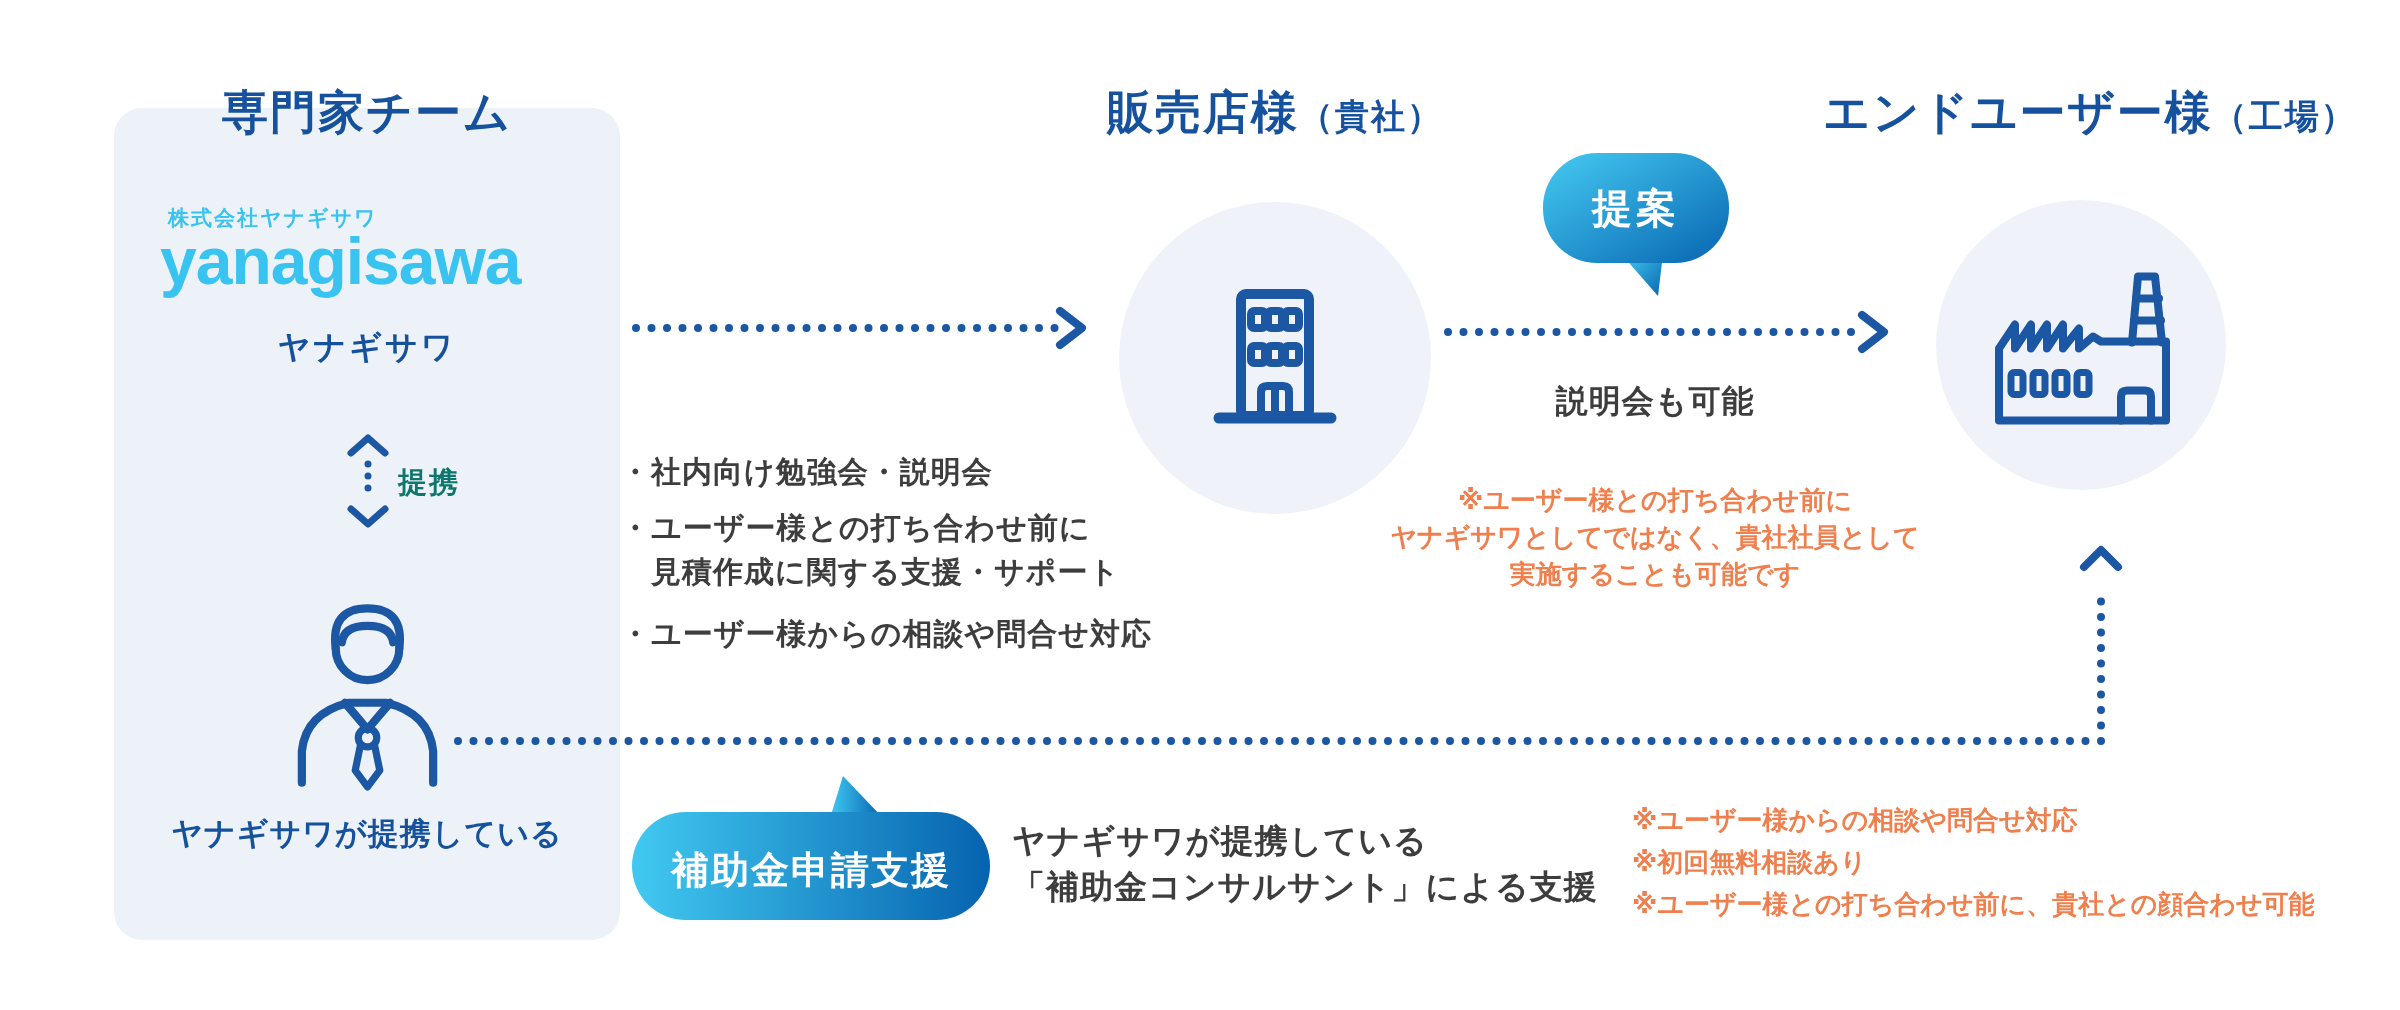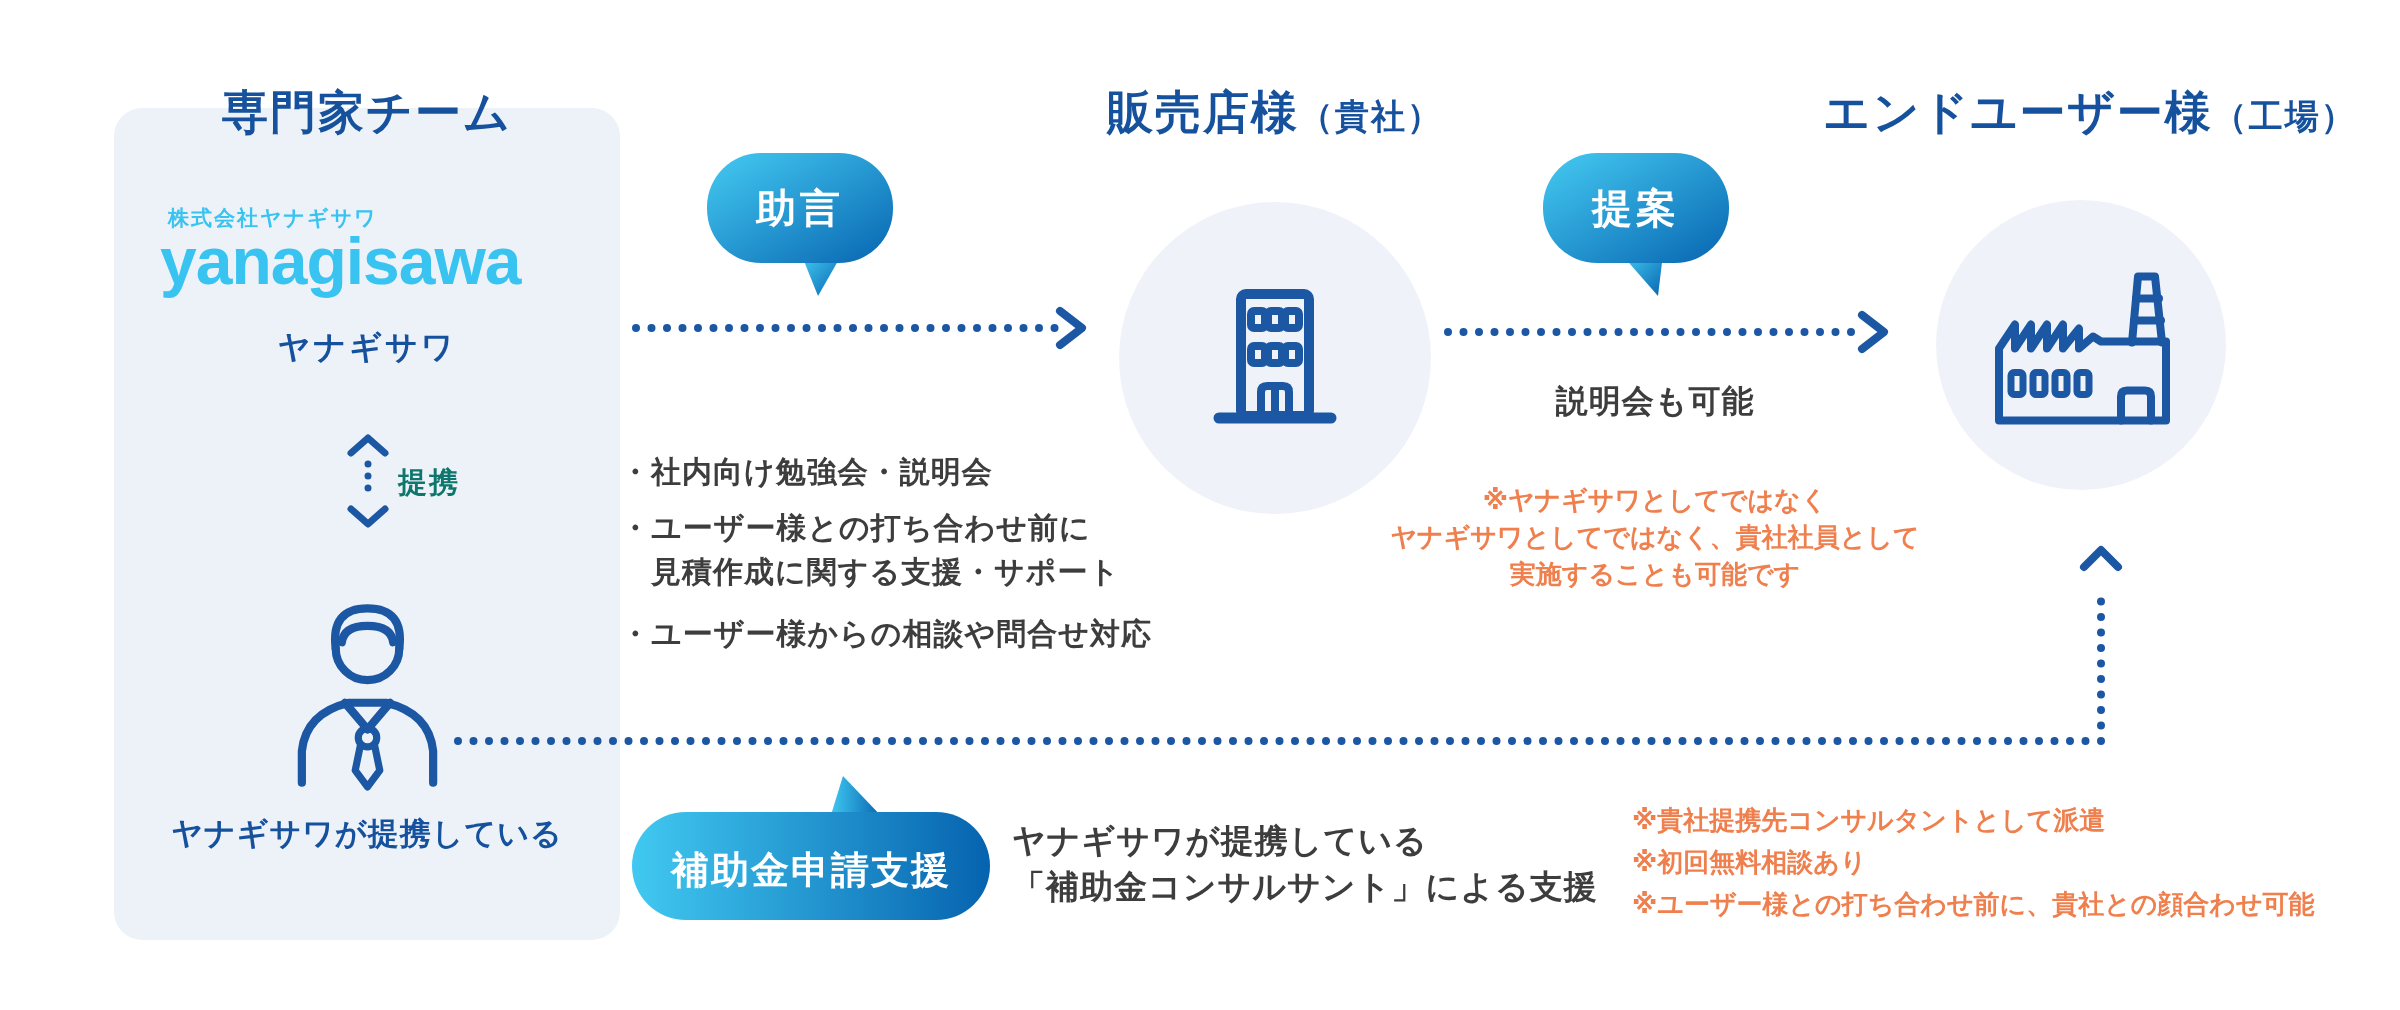--- a/index.html
+++ b/index.html
@@ -87,33 +87,20 @@
       <line x1="1448" y1="332" x2="1858" y2="332" stroke-width="8" stroke-dasharray="0 15.5"></line>
       <polyline points="1862,315 1884,332 1862,349" stroke-width="8"></polyline>
       <path d="M458,741 H2101 V590" stroke-width="8" stroke-dasharray="0 15.5"></path>
       <polyline points="2084,567 2101,550 2118,567" stroke-width="8"></polyline>
       <line x1="368" y1="464" x2="368" y2="499" stroke-width="7" stroke-dasharray="0 12"></line>
       <polyline points="351,453 368,438 385,453" stroke-width="7"></polyline>
       <polyline points="351,509 368,524 385,509" stroke-width="7"></polyline>
     </g>
   </svg>
 
-  <div class="abs" style="left:702px;top:150px;width:200px;height:150px;">
-    <svg width="200" height="150" viewBox="0 0 200 150">
-      <defs>
-        <linearGradient id="gAdvice" x1="0" y1="0" x2="1" y2="1">
-          <stop offset="0" stop-color="#45cbf2"></stop>
-            <stop offset="1" stop-color="#0765b1"></stop>
-        </linearGradient>
-      </defs>
-      <path d="M100,106 L140,104 L116,146 Z" fill="url(#gAdvice)"></path>
-      <rect x="5" y="3" width="186" height="110" rx="54" fill="url(#gAdvice)"></rect>
-    </svg>
-    <div class="abs bubble-label" style="left:5px;top:3px;width:186px;height:110px;font-size:40px;">助言</div>
-  </div>
 
   <div class="abs" style="left:1538px;top:150px;width:200px;height:150px;">
     <svg width="200" height="150" viewBox="0 0 200 150">
       <defs>
         <linearGradient id="gProposal" x1="0" y1="0" x2="1" y2="1">
           <stop offset="0" stop-color="#45cbf2"></stop>
             <stop offset="1" stop-color="#0765b1"></stop>
         </linearGradient>
       </defs>
       <path d="M85,106 L125,104 L120,146 Z" fill="url(#gProposal)"></path>
@@ -141,21 +128,21 @@
         <line x1="80" y1="110" x2="80" y2="138" stroke-width="8"></line>
         <line x1="24" y1="140" x2="136" y2="140" stroke-width="11"></line>
       </g>
     </svg>
   </div>
 
   <div class="abs note-dark" style="left:1445px;top:378px;width:420px;">
     <div>説明会も可能</div>
   </div>
   <div class="abs note-orange-center" style="left:1390px;top:482px;width:530px;">
-    <div>※ヤナギサワとしてではなく</div>
+    <div>※ユーザー様との打ち合わせ前に</div>
     <div>ヤナギサワとしてではなく、貴社社員として</div>
     <div>実施することも可能です</div>
   </div>
 
   <div class="abs circle" style="left:1936px;top:200px;width:290px;height:290px;">
     <svg width="200" height="170" viewBox="0 0 200 165">
       <g fill="none" stroke="#1c57a4" stroke-linecap="round" stroke-linejoin="round" stroke-width="8">
         <path d="M151,80 L157,14 h17 L181,80"></path>
         <line x1="155" y1="36" x2="178" y2="36"></line>
         <line x1="153" y1="58" x2="180" y2="58"></line>
@@ -182,18 +169,18 @@
     </svg>
     <div class="abs bubble-label" style="left:2px;top:38px;width:358px;height:116px;font-size:38px;letter-spacing:2px;">補助金申請支援</div>
   </div>
 
   <div class="abs desc-dark" style="left:1012px;top:818px;">
     <div>ヤナギサワが提携している</div>
     <div>「補助金コンサルサント」による支援</div>
   </div>
 
   <div class="abs notes-orange" style="left:1632px;top:799px;">
-    <div>※貴社提携先コンサルタントとして派遣</div>
+    <div>※ユーザー様からの相談や問合せ対応</div>
     <div>※初回無料相談あり</div>
     <div>※ユーザー様との打ち合わせ前に、貴社との顔合わせ可能</div>
   </div>
 
 </div>
 
 </body></html>

